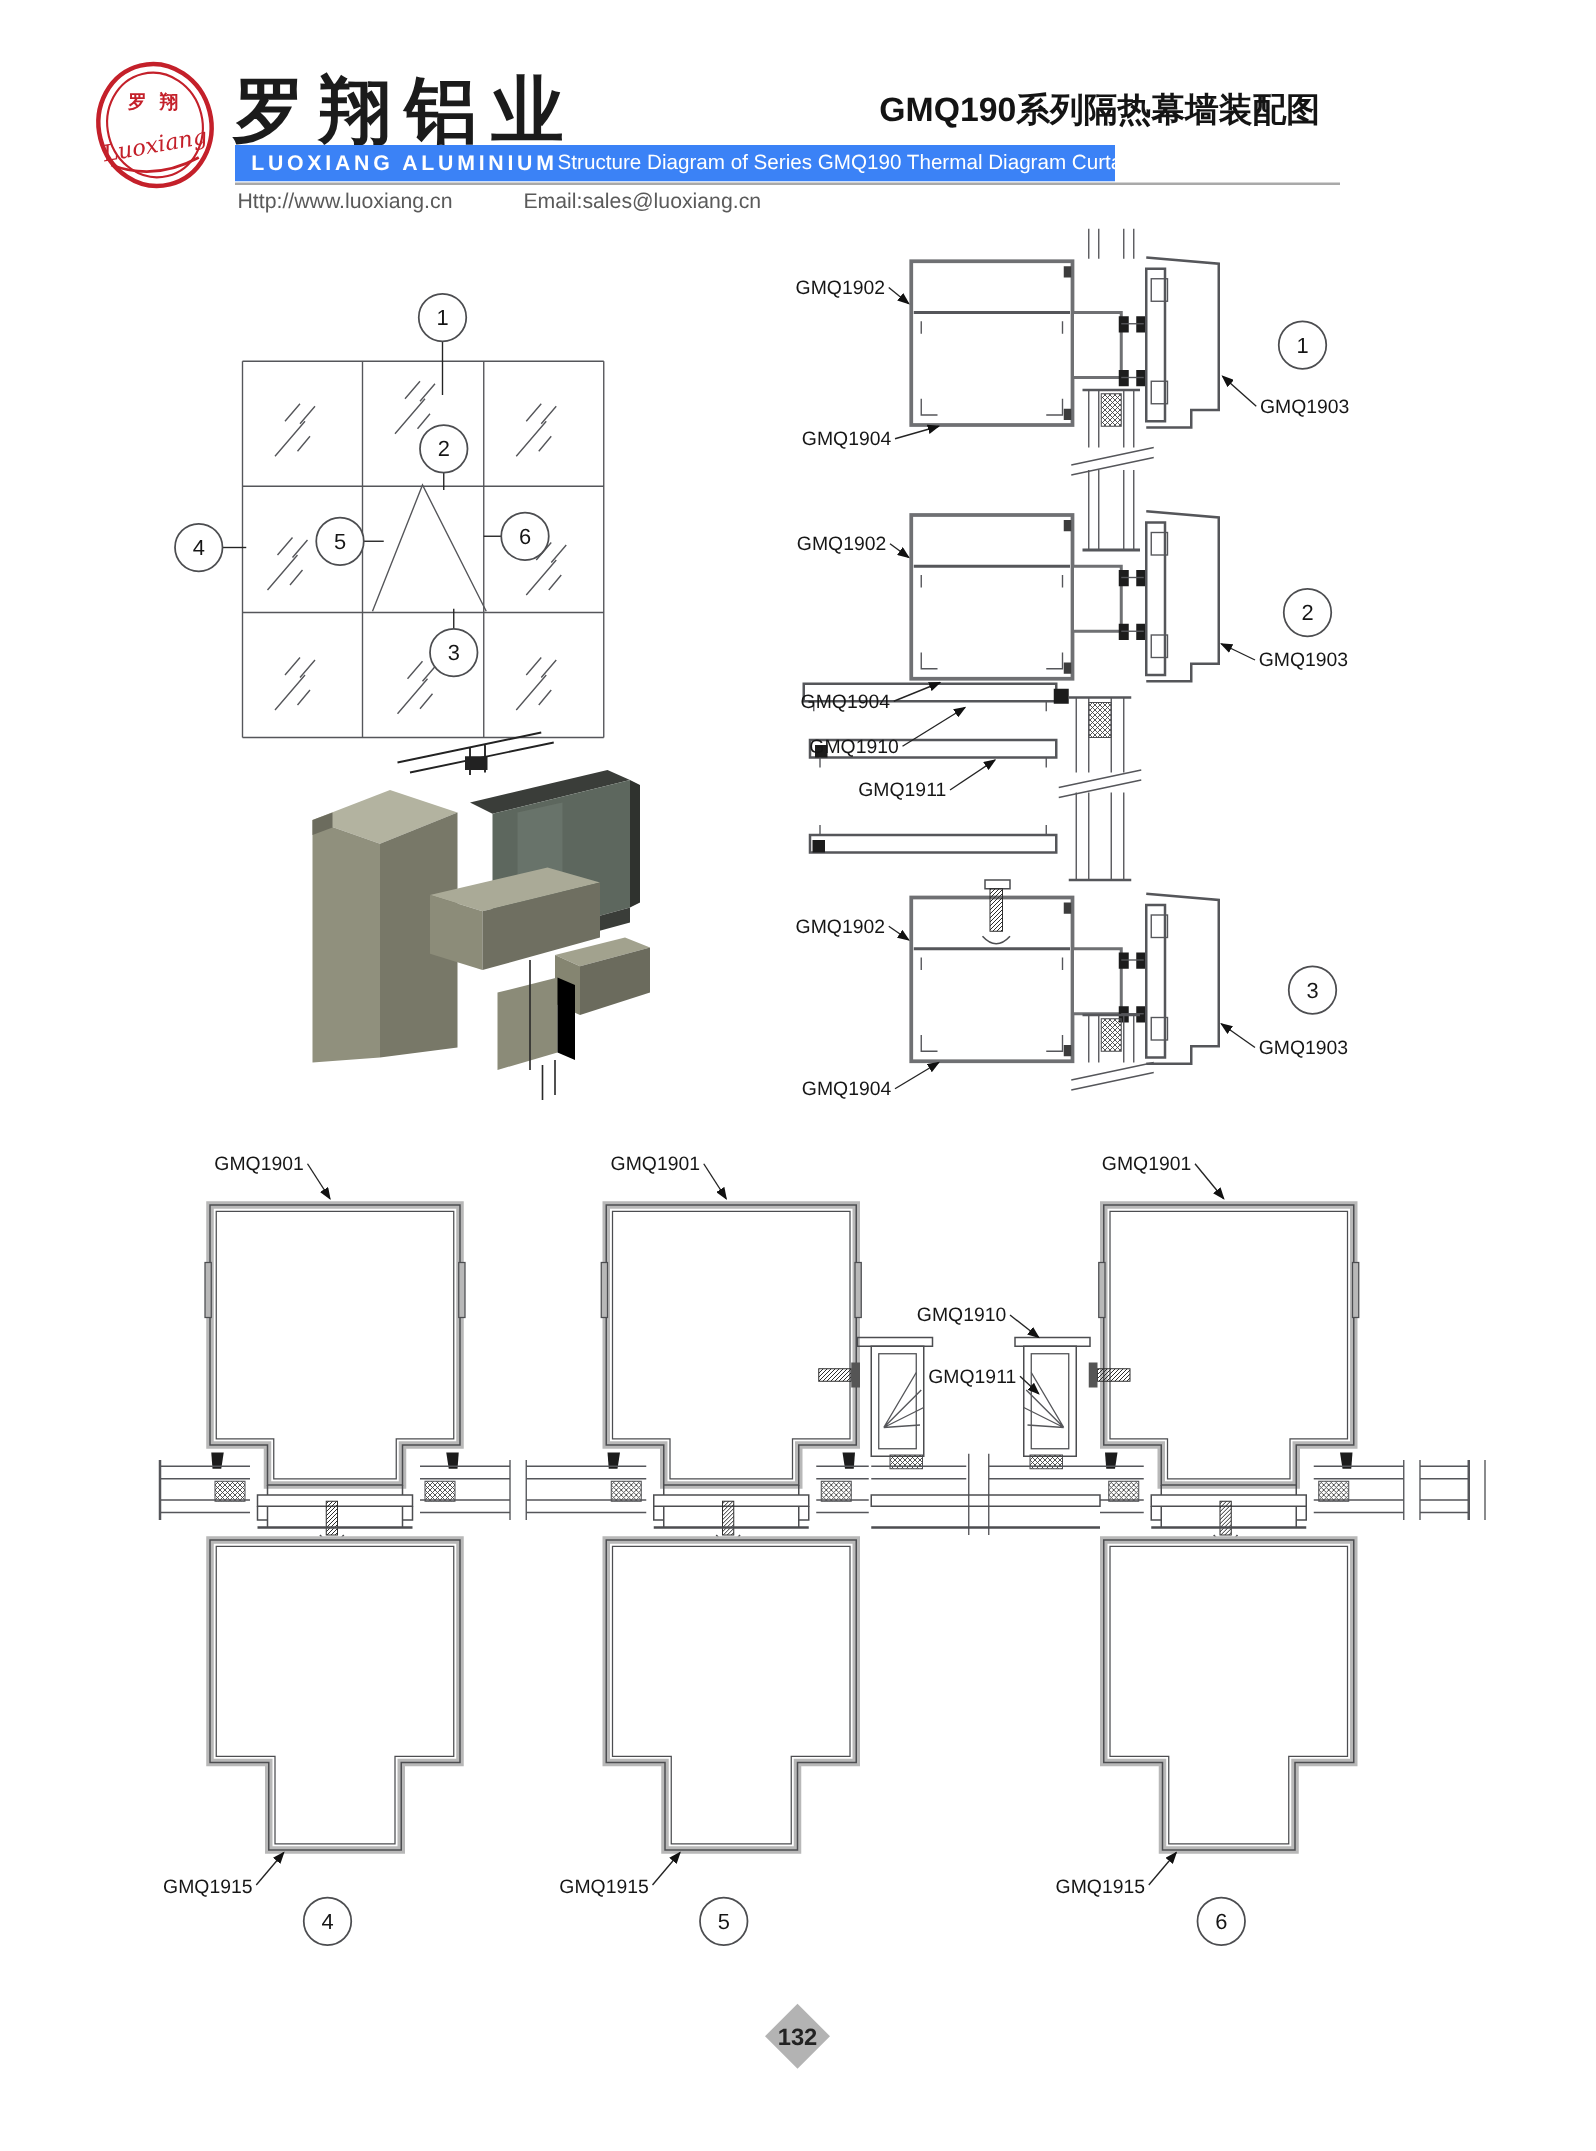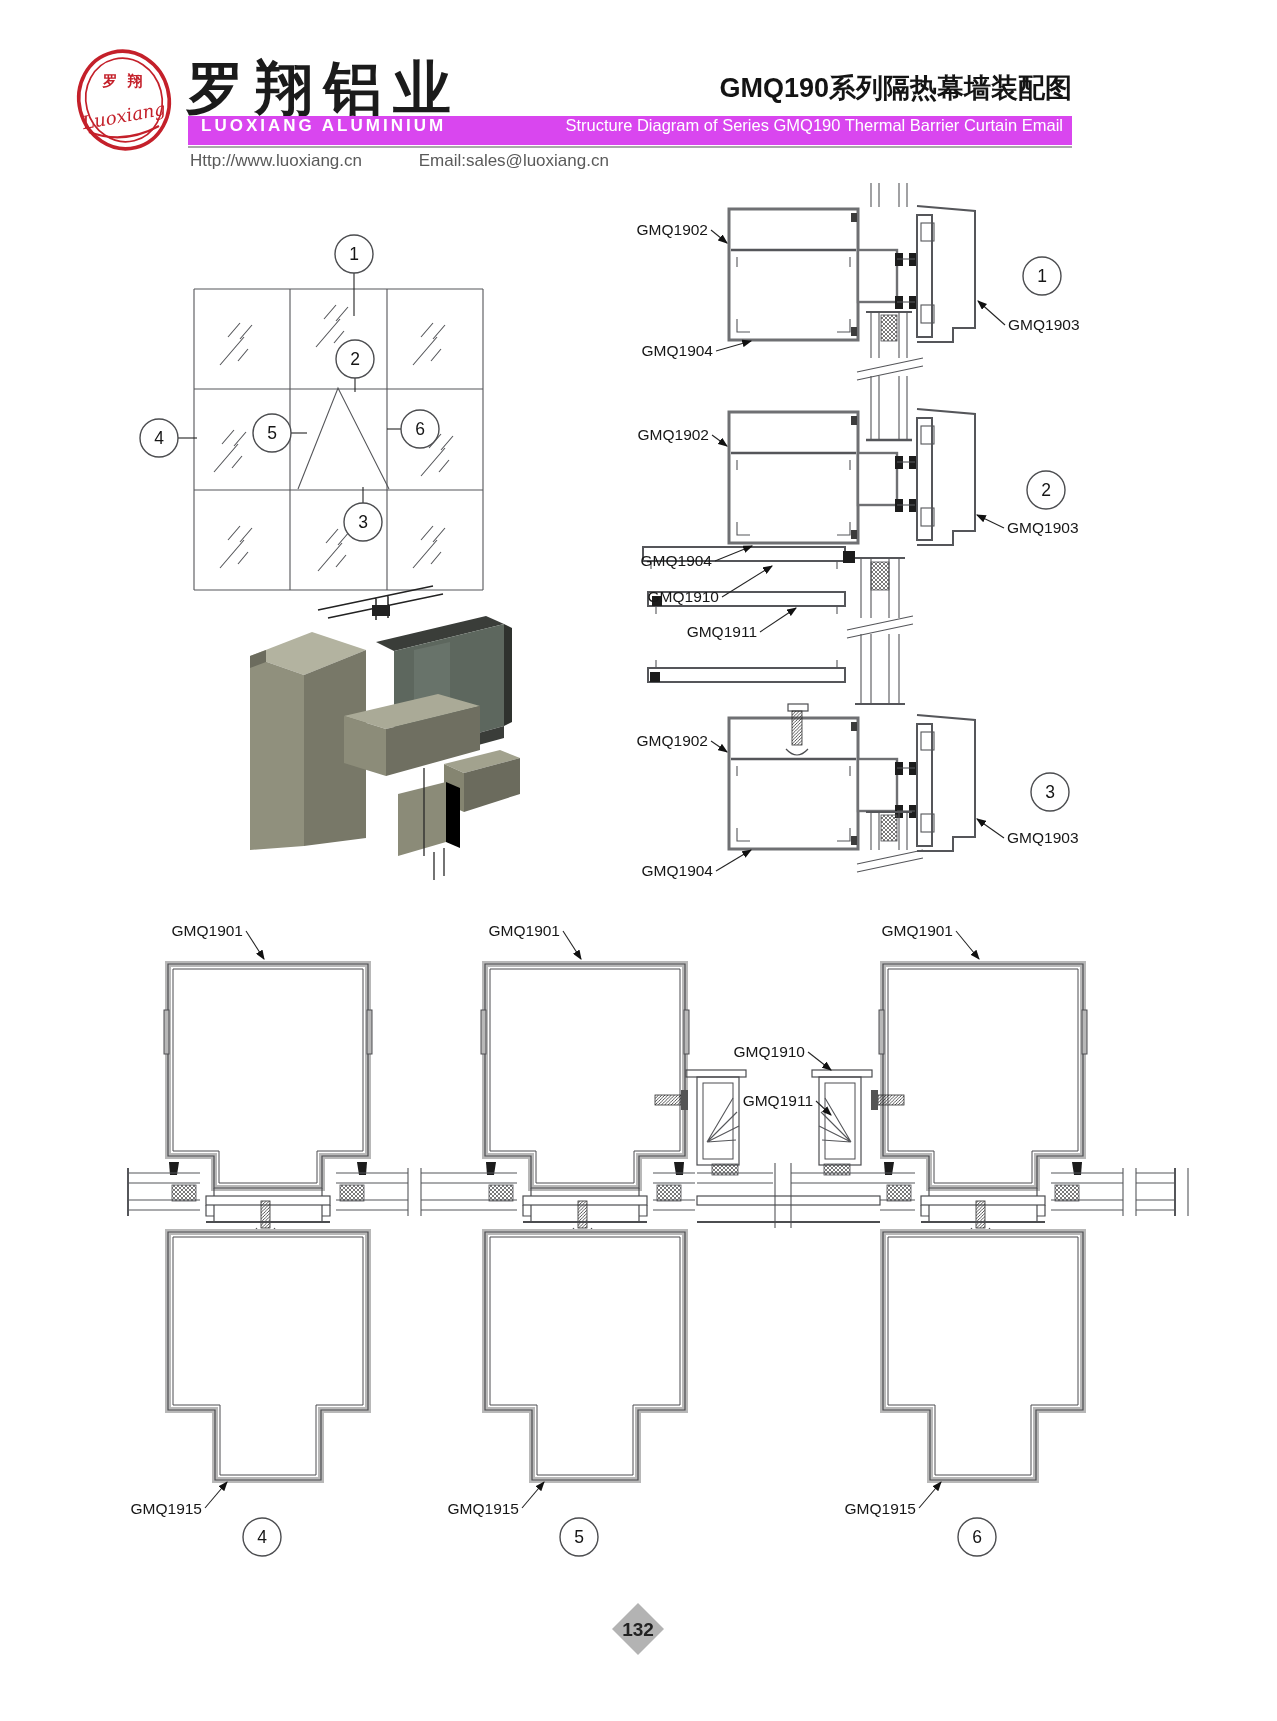--- a/index.html
+++ b/index.html
@@ -1,26 +1,26 @@
 <!DOCTYPE html>
 <html><head>
 <meta charset="utf-8">
 <style>
   html,body{margin:0;padding:0;background:#e8e8e8;}
   .page{position:relative;width:1277px;height:1721px;background:#ffffff;overflow:hidden;
         font-family:"Liberation Sans","DejaVu Sans",sans-serif;}
   .abs{position:absolute;}
   .company-zh{left:186px;top:50px;font-size:58px;font-weight:700;letter-spacing:11px;color:#1b1b1b;white-space:nowrap;}
-  .red-bar{left:188px;top:116px;width:884px;height:29px;background:#d946ef;display:flex;justify-content:space-between;}
+  .red-bar{left:188px;top:116px;width:704px;height:29px;background:#3b82f6;display:flex;align-items:center;justify-content:space-between;}
   .red-bar .en-left{color:#fff;font-size:17px;font-weight:700;letter-spacing:3px;padding-left:13px;white-space:nowrap;}
   .red-bar .en-right{color:#fff;font-size:16.5px;padding-right:9px;white-space:nowrap;}
   .bar-shadow{left:188px;top:146px;width:884px;height:2px;background:#a9a9a9;}
   .url-line{left:190px;top:151px;font-size:17px;color:#5a5a5a;white-space:nowrap;}
   .url-line span{margin-right:52px;}
-  .title-zh{left:560px;top:70px;width:512px;text-align:right;font-size:27px;font-weight:700;color:#141414;white-space:nowrap;}
+  .title-zh{left:544px;top:70px;width:512px;text-align:right;font-size:27px;font-weight:700;color:#141414;white-space:nowrap;}
   
   .edge{stroke:#4c4d50;stroke-width:1.2;fill:none;}
   .edge1{stroke:#4c4d50;stroke-width:1;fill:none;}
   .edge2{stroke:#4c4d50;stroke-width:2;fill:none;}
   .band{stroke:#b8b8b8;stroke-width:6;fill:#ffffff;}
   .nub{stroke:#4c4d50;stroke-width:1;fill:#b8b8b8;}
   .wall{stroke:#6f7073;stroke-width:3;fill:#ffffff;}
   .wall2{stroke:#6f7073;stroke-width:2.4;fill:#ffffff;}
   .ln{stroke:#55565a;stroke-width:1.1;fill:none;}
   .ln2{stroke:#55565a;stroke-width:2;fill:none;}
@@ -47,21 +47,21 @@
       <text x="51" y="40" text-anchor="middle" font-size="15" font-weight="bold" fill="#c4202a" letter-spacing="3">罗 翔</text>
       <text x="51" y="76" text-anchor="middle" font-size="18" font-style="italic" font-family="'DejaVu Serif',serif" fill="#c4202a" transform="rotate(-10 51 70)">Luoxiang</text>
       <path d="M16,86 Q51,99 86,80" fill="none" stroke="#c4202a" stroke-width="2.2"></path>
     </svg>
   </div>
 
   <div class="abs company-zh">罗翔铝业</div>
 
   <div class="abs red-bar">
     <span class="en-left">LUOXIANG ALUMINIUM</span>
-    <span class="en-right">Structure Diagram of Series GMQ190 Thermal Barrier Curtain Email</span>
+    <span class="en-right">Structure Diagram of Series GMQ190 Thermal Diagram Curtain Wall</span>
   </div>
   <div class="abs bar-shadow"></div>
 
   <div class="abs url-line">
     <span>Http://www.luoxiang.cn</span>
     <span>Email:sales@luoxiang.cn</span>
   </div>
 
   <div class="abs title-zh">GMQ190系列隔热幕墙装配图</div>
 

